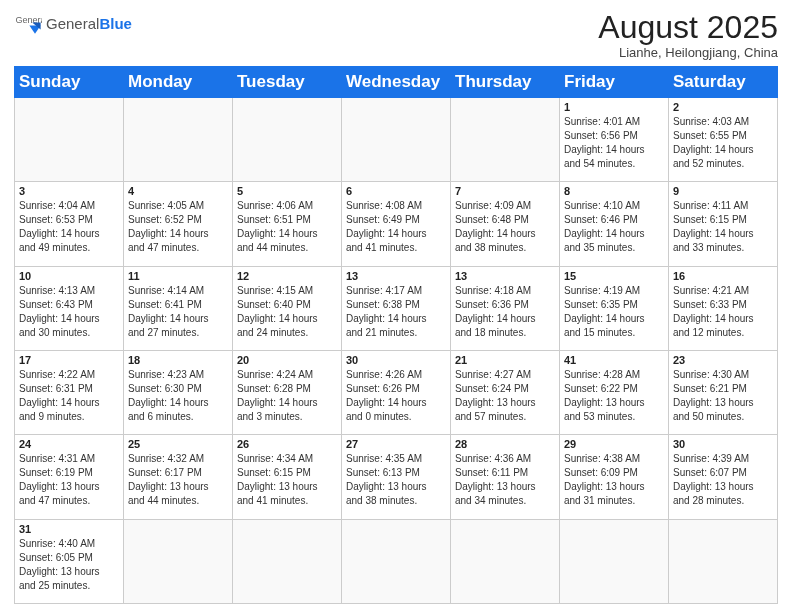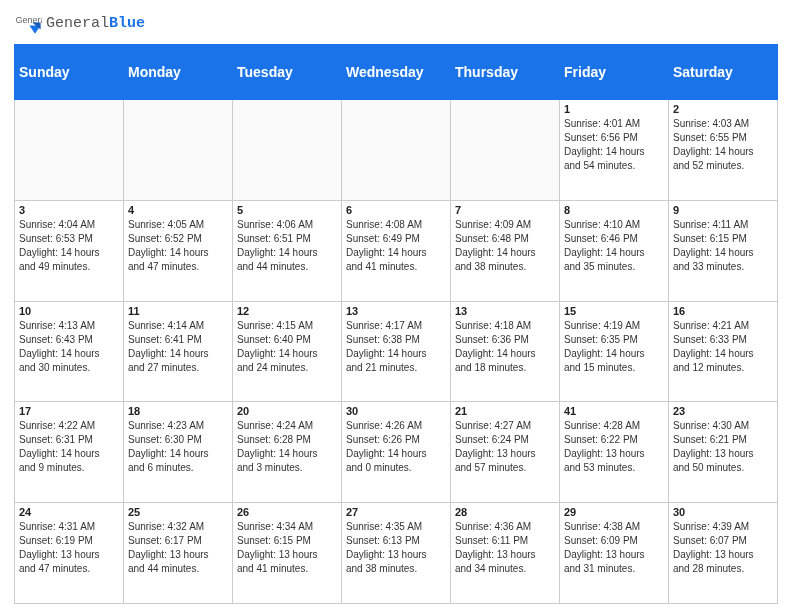--- a/index.html
+++ b/index.html
@@ -26,21 +26,20 @@
     }
     .logo {
       display: flex;
       align-items: center;
       gap: 4px;
     }
     .logo-text {
       font-size: 15px;
       color: #555;
       line-height: 1.1;
-      font-family: Liberation Mono, monospace;
     }
     .logo-text span {
       color: #1a73e8;
       font-weight: bold;
     }
     .logo-icon {
       width: 28px;
       height: 28px;
     }
     .title-block {
@@ -59,23 +58,23 @@
     .calendar {
       flex: 1;
       border: 1px solid #ccc;
       border-collapse: collapse;
       width: 100%;
       table-layout: fixed;
     }
     .calendar thead tr th {
       background: #1a73e8;
       color: #fff;
-      font-size: 14px;
+      font-size: 17px;
       font-weight: bold;
-      padding: 19px 4px;
+      padding: 5px 4px;
       border: 1px solid #1a73e8;
       text-align: left;
     }
     .calendar tbody tr td {
       border: 1px solid #ccc;
       vertical-align: top;
       padding: 3px 4px;
       font-size: 8.5px;
       color: #333;
       height: 78px;
@@ -106,20 +105,24 @@
   <div class="header">
     <div class="logo">
       <svg class="logo-icon" viewBox="0 0 40 40">
         <text x="2" y="18" font-size="13" font-family="Arial" fill="#666">General</text>
         <polygon points="22,22 38,22 30,34" fill="#1a73e8"></polygon>
         <polygon points="26,18 38,18 38,28" fill="#1a5cba"></polygon>
       </svg>
       <div class="logo-text">
         <div>General<span>Blue</span></div>
       </div>
+    </div>
+    <div class="title-block">
+      <div class="month-title">August 2025</div>
+      <div class="subtitle">Lianhe, Heilongjiang, China</div>
     </div>
   </div>
 
   <table class="calendar">
     <thead>
       <tr>
         <th>Sunday</th>
         <th>Monday</th>
         <th>Tuesday</th>
         <th>Wednesday</th>
@@ -317,15 +320,29 @@
 Sunset: 6:09 PM
 Daylight: 13 hours and 31 minutes.</div>
           </td>
           <td>
             <span class="day-number">30</span>
             <div class="day-info">Sunrise: 4:39 AM
 Sunset: 6:07 PM
 Daylight: 13 hours and 28 minutes.</div>
           </td>
         </tr>
+        <tr class="last-row">
+          <td>
+            <span class="day-number">31</span>
+            <div class="day-info">Sunrise: 4:40 AM
+Sunset: 6:05 PM
+Daylight: 13 hours and 25 minutes.</div>
+          </td>
+          <td class="empty"></td>
+          <td class="empty"></td>
+          <td class="empty"></td>
+          <td class="empty"></td>
+          <td class="empty"></td>
+          <td class="empty"></td>
+        </tr>
       </tbody>
   </table>
 </div>
 
 </body></html>

